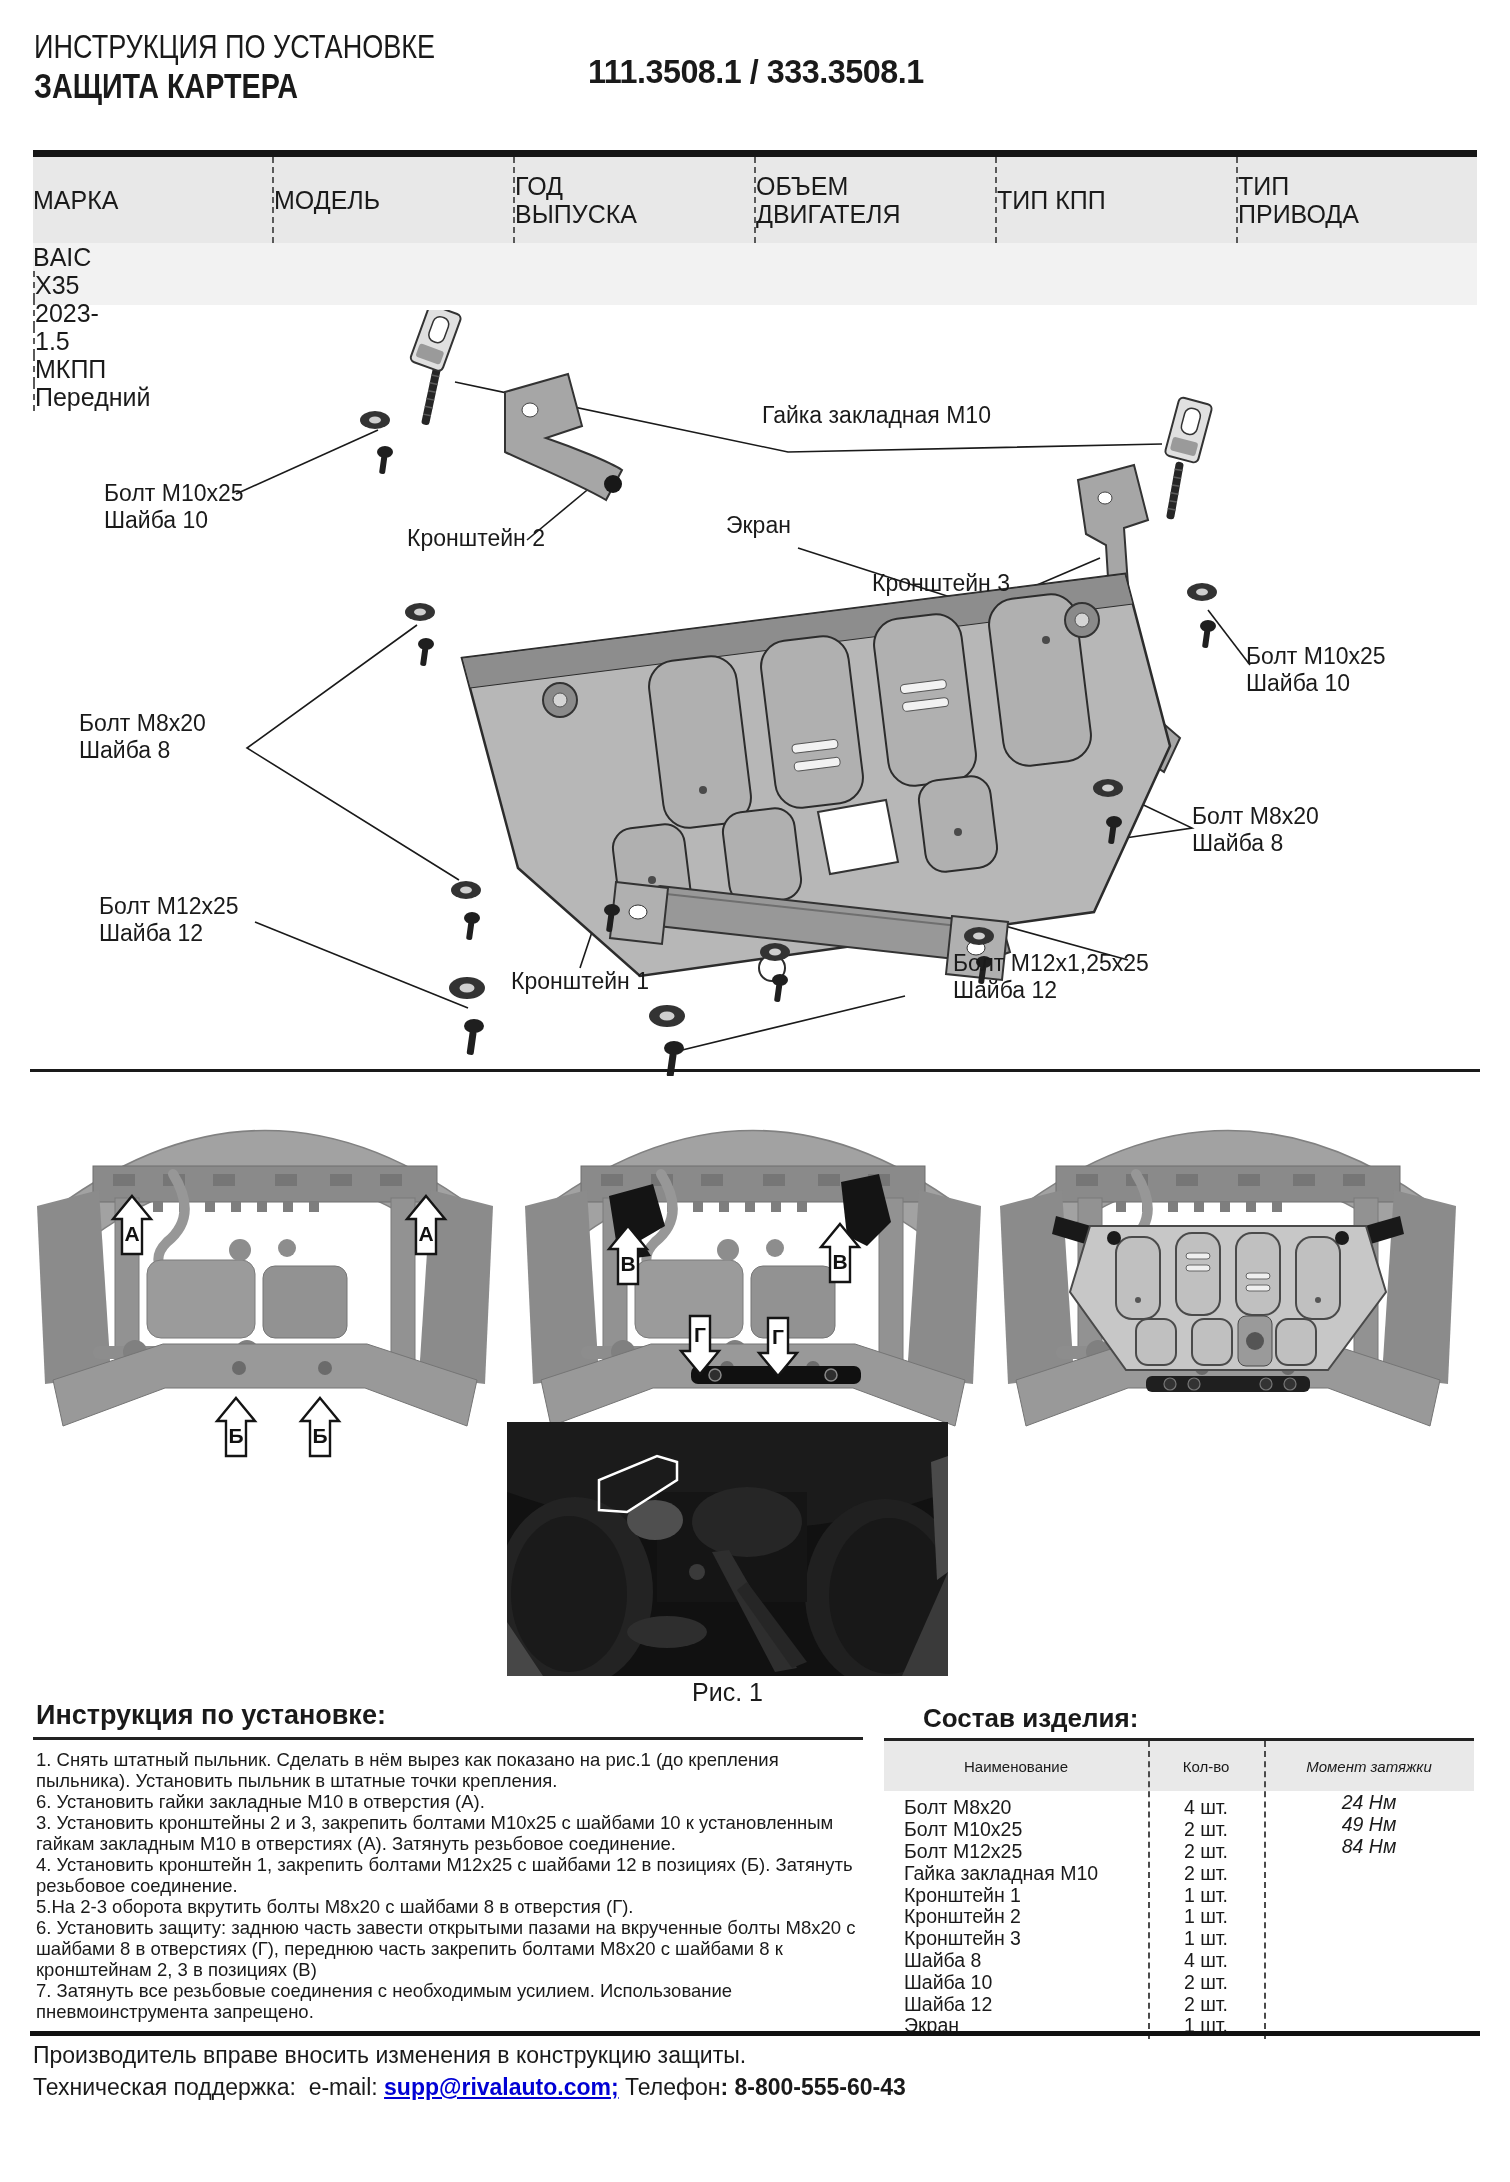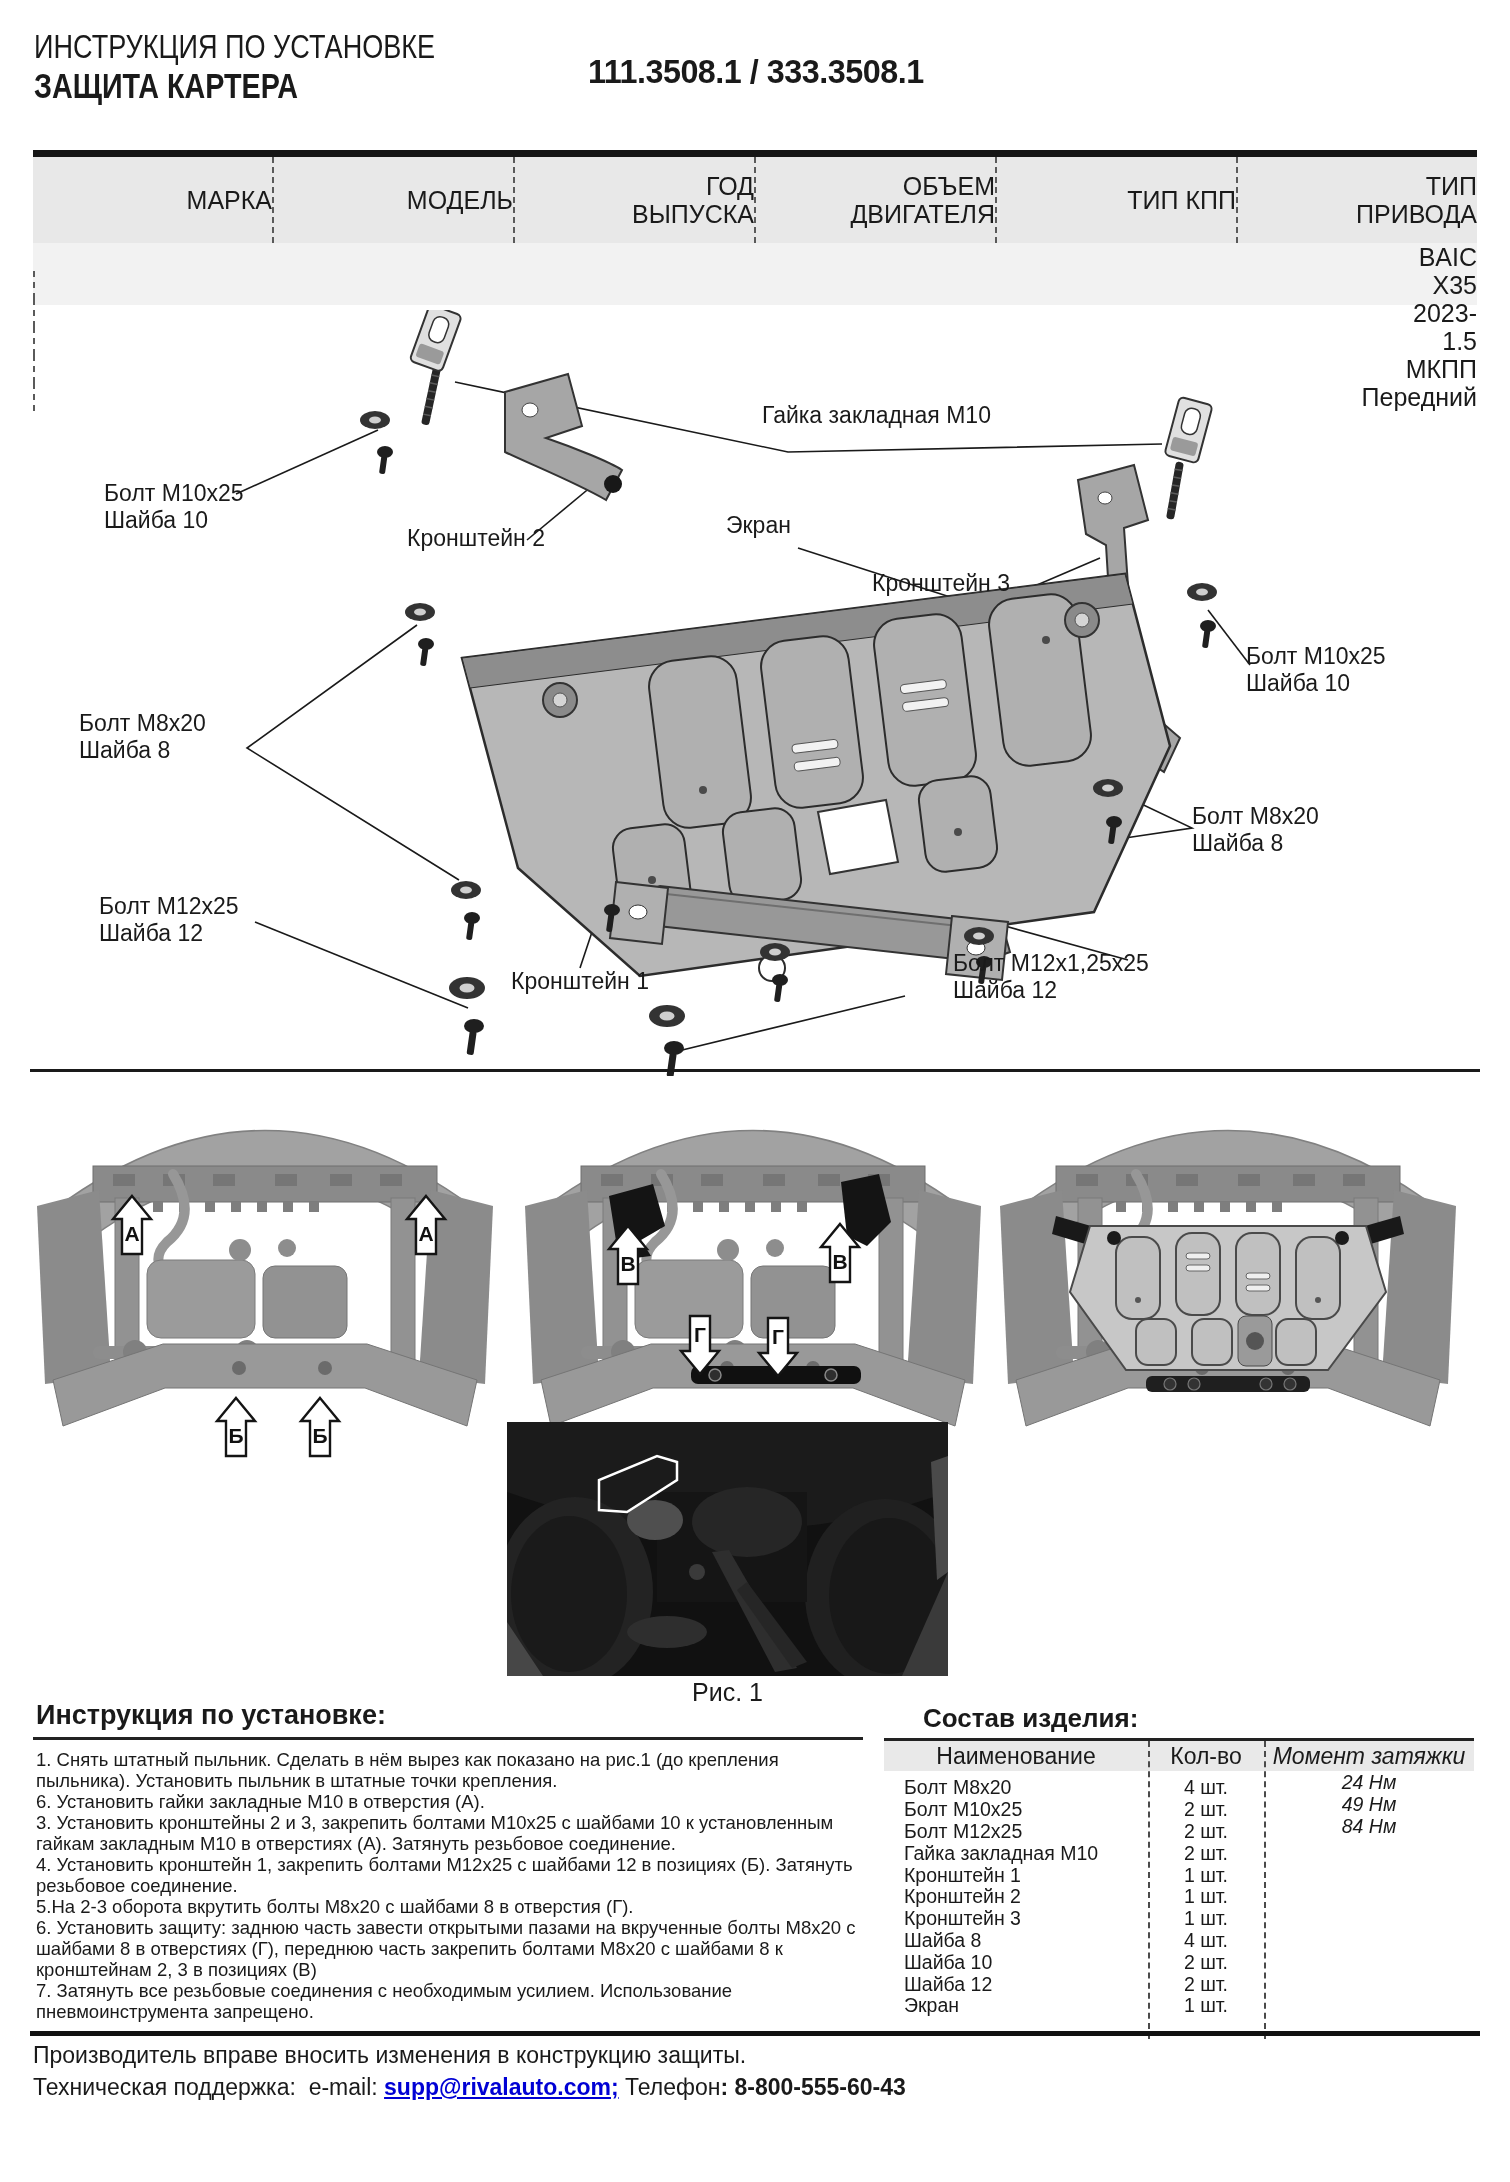--- a/index.html
+++ b/index.html
@@ -8,37 +8,37 @@
   .abs{position:absolute;}
   
   .title1{left:34px;top:28px;font-size:33px;font-weight:500;transform:scaleX(.82);transform-origin:left top;white-space:nowrap;}
   .title2{left:34px;top:66px;font-size:35px;font-weight:bold;transform:scaleX(.82);transform-origin:left top;white-space:nowrap;}
   .partnum{left:588px;top:52px;font-size:34px;font-weight:bold;transform:scaleX(.95);transform-origin:left top;white-space:nowrap;letter-spacing:-.5px;}
   
   .vtable{left:33px;top:150px;width:1444px;border-top:7px solid #161616;}
   .vrow{display:flex;}
   .vhead{height:86px;background:#e8e8e8;}
   .vdata{height:62px;background:#f2f2f2;flex-direction:column;}
-  .vcell{flex:1;display:flex;flex-direction:column;justify-content:center;align-items:flex-end;font-size:25px;line-height:28px;border-left:2px dashed #5a5a5a;text-align:center;}
+  .vcell{flex:1;display:flex;flex-direction:column;justify-content:center;align-items:flex-start;font-size:25px;line-height:28px;border-left:2px dashed #5a5a5a;text-align:center;}
   .vcell:first-child{border-left:none;}
   
   .diagram{left:0;top:310px;}
   .callout{font-size:23px;line-height:27px;white-space:nowrap;}
   .divider1{left:30px;top:1069px;width:1450px;height:3px;background:#1a1a1a;}
   .photos{left:0;top:1075px;}
   .darkphoto{left:507px;top:1422px;}
   .figcap{left:507px;top:1678px;width:441px;text-align:center;font-size:25px;}
   
   .ins-head{left:36px;top:1700px;font-size:27px;font-weight:bold;}
   .ins-rule{left:33px;top:1737px;width:830px;height:3px;background:#222;}
   .steps{left:36px;top:1749px;width:842px;font-size:18.5px;line-height:21px;}
   
   .parts-head{left:923px;top:1703px;font-size:26px;font-weight:bold;}
   .ptable{left:884px;top:1738px;width:590px;border-top:3px solid #222;}
-  .phead{display:flex;height:30px;background:#e9e9e9;align-items:center;font-size:23px;}
+  .phead{display:flex;height:50px;background:#e9e9e9;align-items:center;font-size:15px;}
   .pc-name{width:264px;text-align:center;}
   .pc-qty{width:116px;text-align:center;}
   .pc-torq{width:210px;text-align:center;font-style:italic;}
   .prow{display:flex;height:21.8px;font-size:19.5px;align-items:center;}
   .prow .pc-name{text-align:left;padding-left:20px;width:244px;}
   .prow .pc-torq{transform:translateY(-5px);}
   .pdash{position:absolute;top:0;height:298px;border-left:2px dashed #4a4a4a;}
   
   .divider2{left:30px;top:2031px;width:1450px;height:5px;background:#111;}
   .foot-note{left:33px;top:2042px;font-size:23px;}

